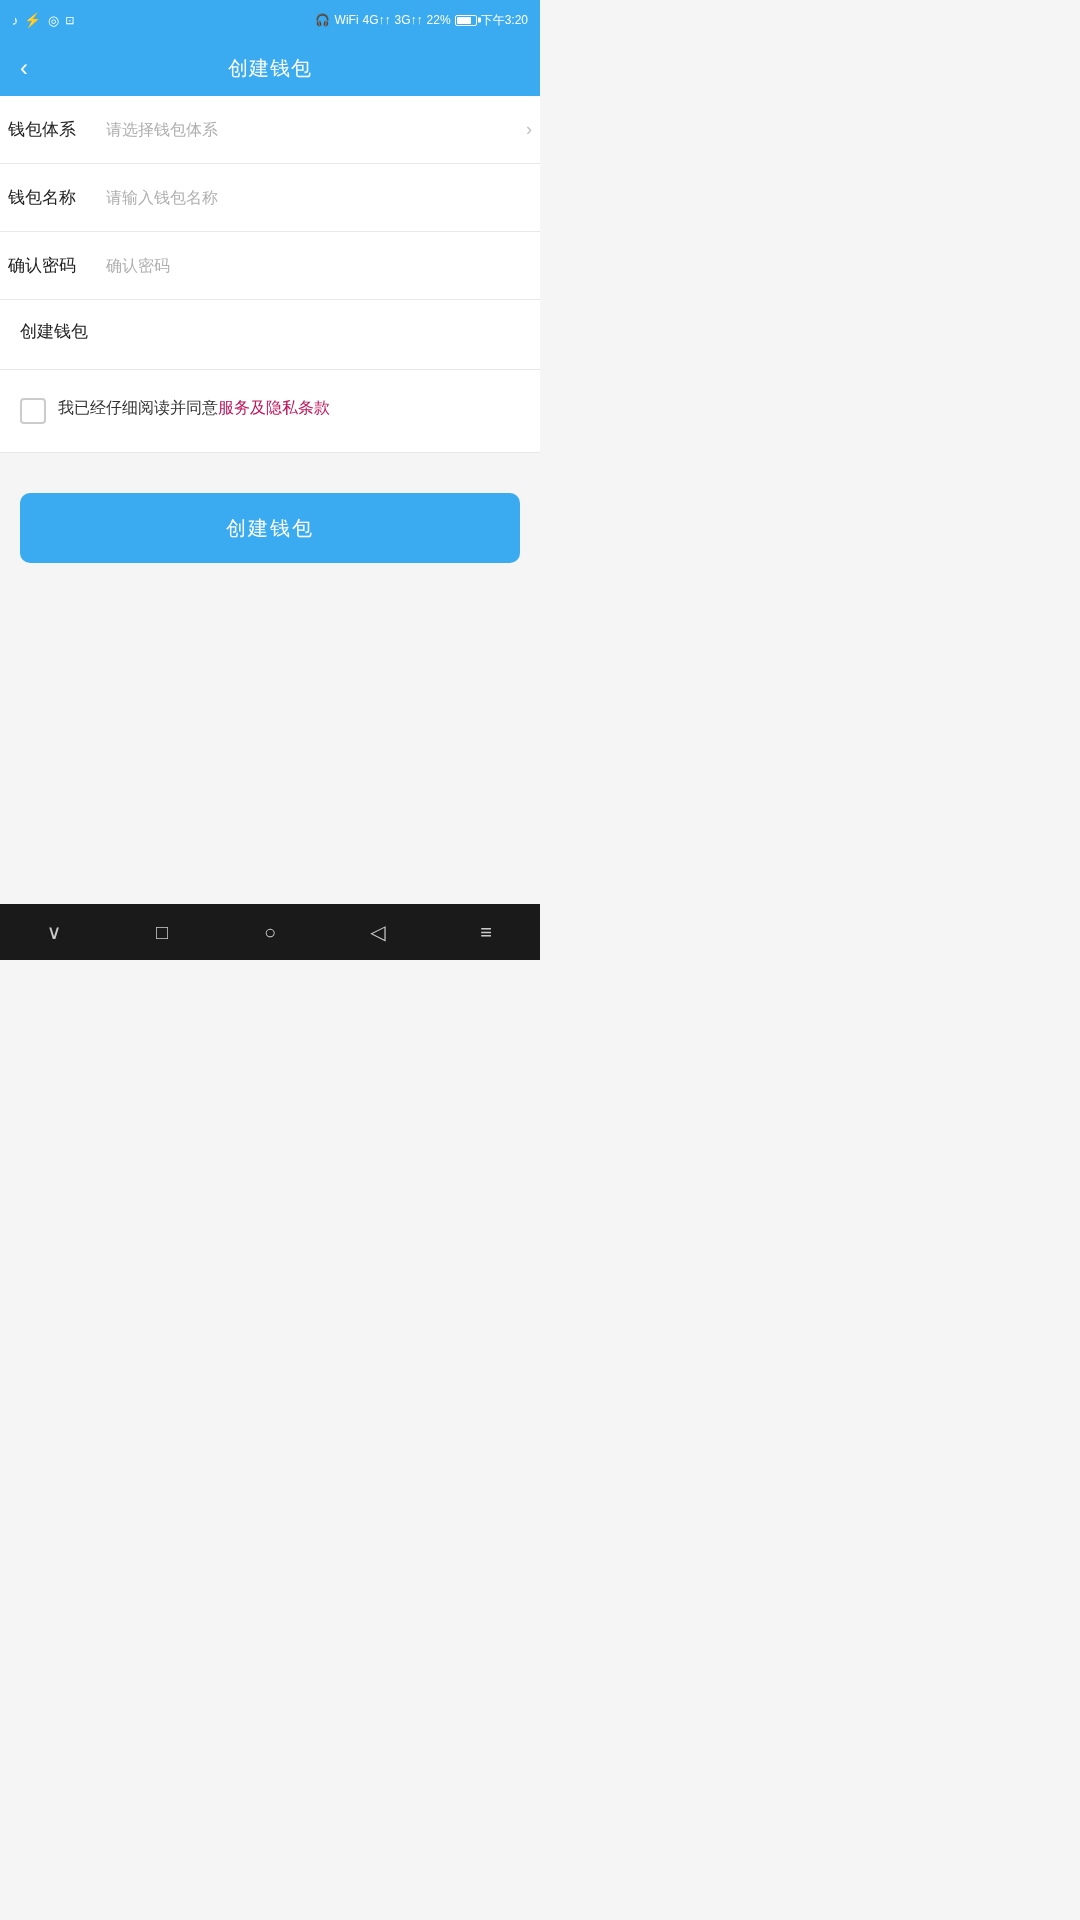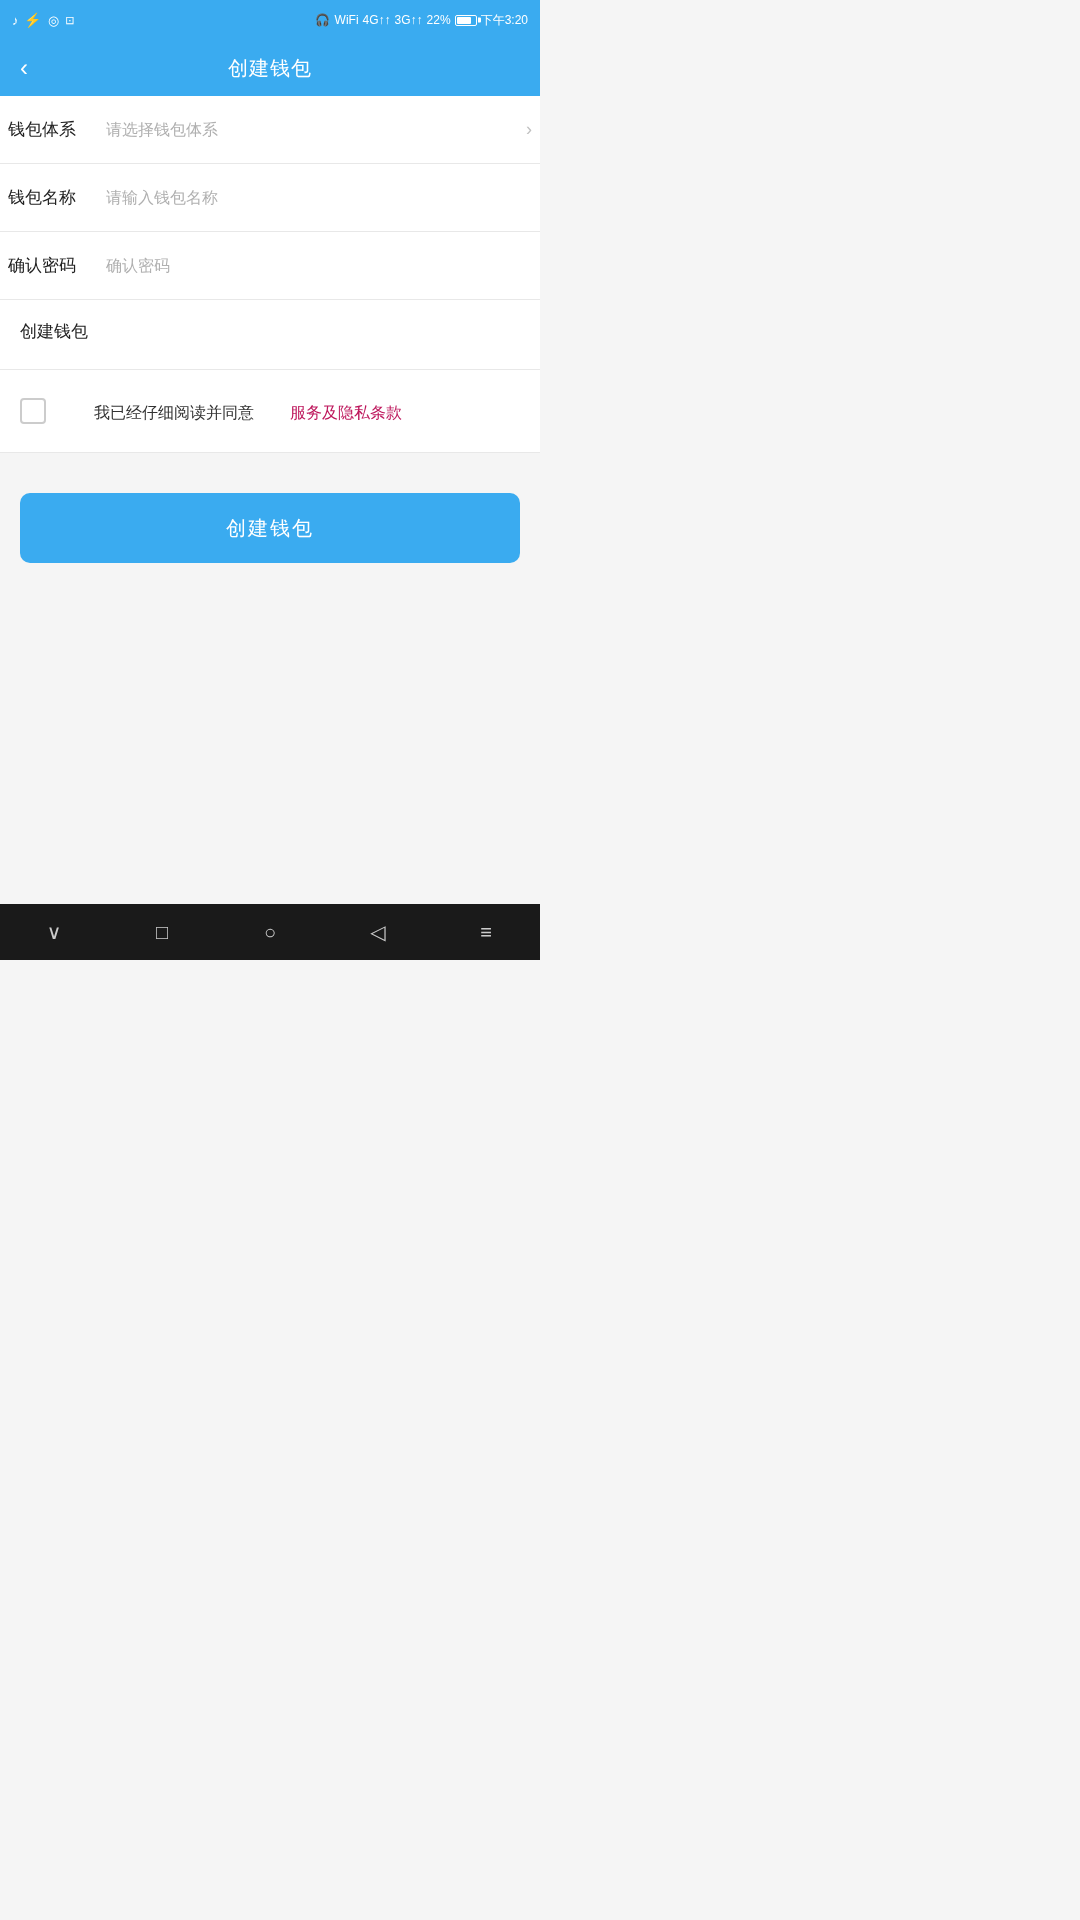--- a/index.html
+++ b/index.html
@@ -130,25 +130,24 @@
     }
 
     .hint-sublabel {
       font-size: 14px;
       color: #999;
     }
 
     
     .agree-row {
       display: flex;
-      align-items: flex-end;
+      align-items: flex-start;
       padding: 28px 20px;
       background: white;
       border-bottom: 1px solid #e8e8e8;
-      gap: 36px;
     }
 
     .checkbox-wrapper {
       width: 26px;
       height: 26px;
       border: 2px solid #ccc;
       border-radius: 4px;
       margin-right: 12px;
       flex-shrink: 0;
       background: white;

